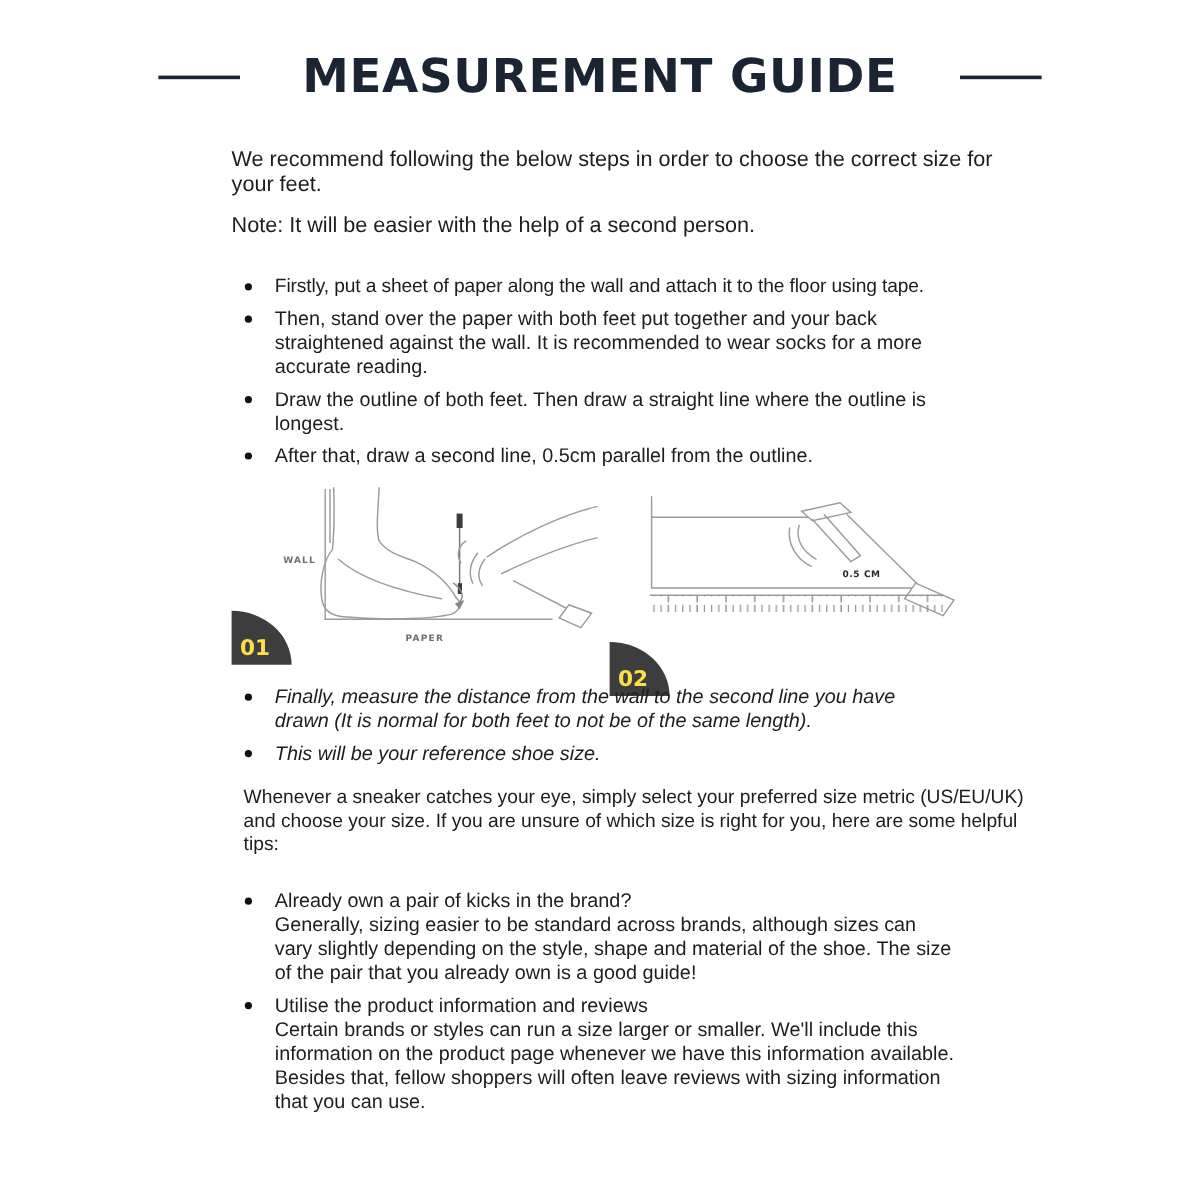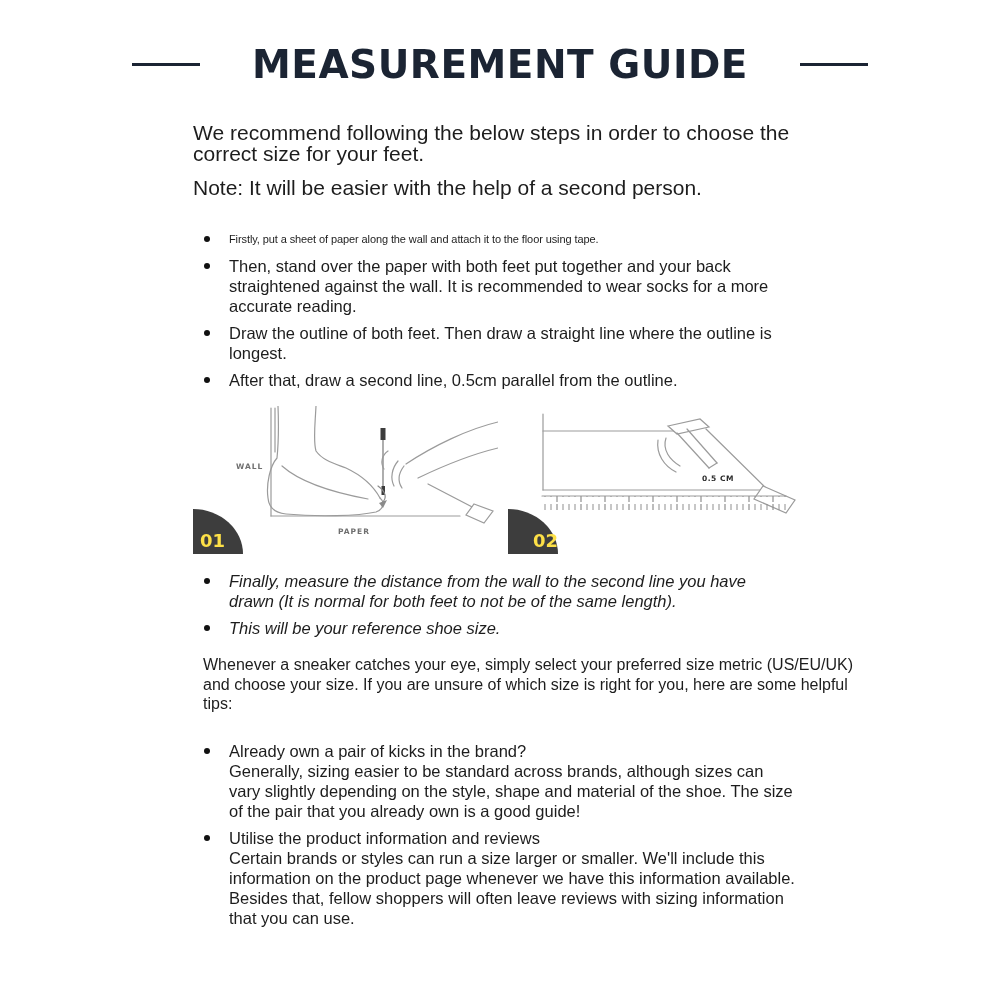--- a/index.html
+++ b/index.html
@@ -11,53 +11,53 @@
   .header {
     position:absolute; top:36px; left:0; width:1000px; height:56px;
     display:flex; align-items:center; justify-content:center; gap:52px;
   }
   .title-line { width:68px; height:3px; background:#1b2433; }
   .page-title {
     margin:0; font-family:"DejaVu Sans", sans-serif; font-weight:bold;
     font-size:39px; letter-spacing:0.5px; color:#1b2433; white-space:nowrap;
   }
   
-  .intro { position:absolute; left:193px; top:122px; width:648px; font-size:21px; line-height:21px; }
+  .intro { position:absolute; left:193px; top:122px; width:648px; font-size:18px; line-height:21px; }
   .intro p { margin:0 0 13px 0; }
   
   ul.blist { position:absolute; margin:0; padding:0; list-style:none; left:203px; }
   ul.blist li {
     position:relative; padding-left:26px; margin-bottom:7px;
     font-size:16.5px; line-height:20px;
   }
   ul.blist li::before {
     content:""; position:absolute; left:1px; top:7px;
     width:6px; height:6px; border-radius:50%; background:#111;
   }
   .steps  { top:229px; width:614px; }
-  .steps .condensed { font-size:11px; letter-spacing:-0.1px; white-space:nowrap; }
+  .steps .condensed { font-size:16px; letter-spacing:-0.1px; white-space:nowrap; }
   .after-steps { top:571px; width:588px;font-style:italic; }
   .tips   { top:741px; width:592px; }
   .tips li { margin-bottom:26px; }
   .tip-heading { display:block; }
   .tip-body { display:block; }
   
   .sizing-par { position:absolute; left:203px; top:655px; width:650px; font-size:16px; line-height:19.5px; margin:0; }
   
   .fig { position:absolute; }
   .fig1 { left:228px; top:406px; }
   .fig2 { left:508px; top:406px; }
   .badge {
     position:absolute; width:50px; height:45px; background:#3d3d3d;
     border-radius:0 100% 0 0; color:#fde047; font-weight:bold; font-size:18px;
     display:flex; align-items:flex-end; padding:0 0 3px 7px; box-sizing:border-box;
     font-family:"DejaVu Sans", sans-serif;
   }
   .badge1 { left:193px; top:509px; }
-  .badge2 { left:508px; top:509px;justify-content:flex-end; }
+  .badge2 { left:508px; top:535px; }
   .figlabel { fill:#6f6f6f; font-family:"DejaVu Sans", sans-serif; font-size:7.5px; letter-spacing:1px; font-weight:bold; }
   .figlabel-dark { fill:#2b2b2b; font-family:"DejaVu Sans", sans-serif; font-size:7.5px; letter-spacing:0.5px; font-weight:bold; }
   .lineart { stroke:#9b9b9b; stroke-width:1.2; fill:none; stroke-linecap:round; }
   .lineart-fill { stroke:#9b9b9b; stroke-width:1.2; fill:#ffffff; }
 </style>
 </head>
 <body>
 
 <div class="canvas">
 

